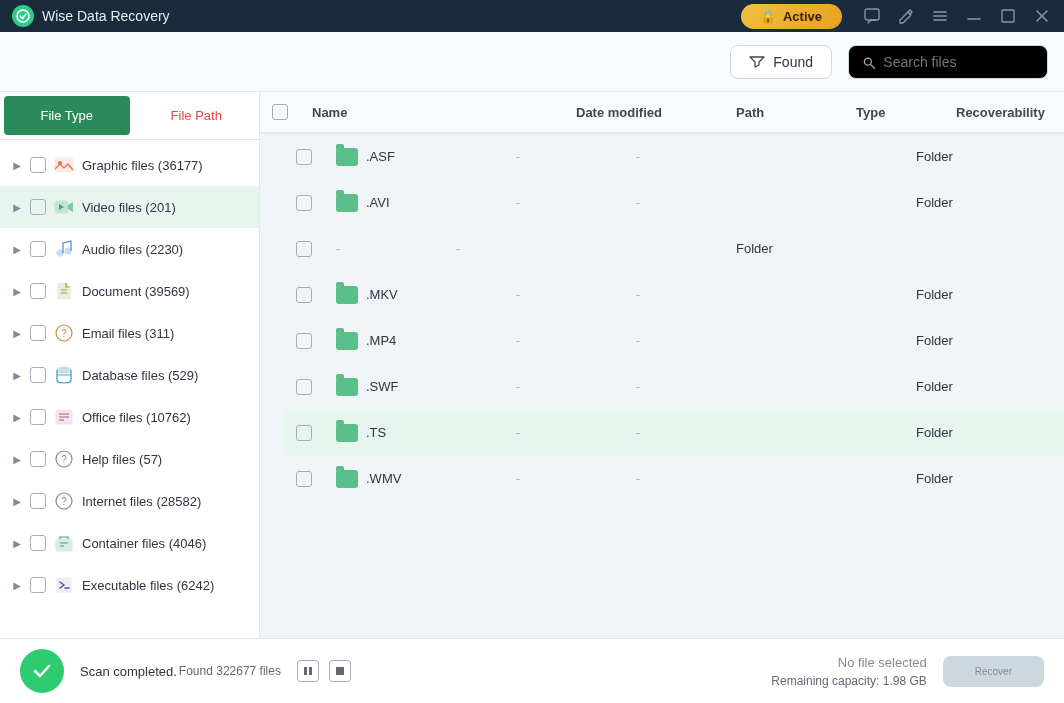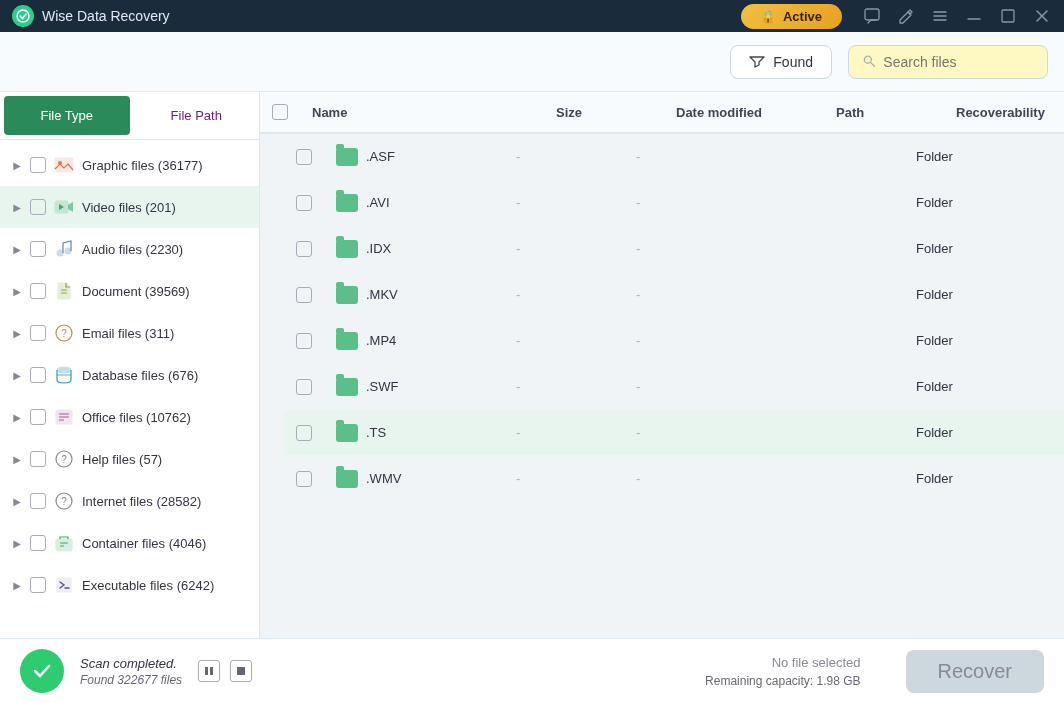--- a/index.html
+++ b/index.html
@@ -83,24 +83,24 @@
       background: white;
       color: #334;
       font-size: 14px;
       cursor: pointer;
       display: flex; align-items: center; gap: 8px;
     }
     .search-box {
       border: 1px solid #ccd8e0;
       border-radius: 8px;
       padding: 8px 14px;
-      background: #fef9c3;
+      background: #000000;
       color: #334;
       font-size: 14px;
-      display: flex; align-items: flex-start; gap: 8px;
+      display: flex; align-items: flex-end; gap: 8px;
       width: 200px;
     }
     .search-box input {
       border: none; outline: none; background: transparent;
       font-size: 14px; color: #888; width: 100%;
     }
 
     
     .main {
       display: flex;
@@ -122,21 +122,21 @@
       display: flex;
       border-bottom: 1px solid #dde8f0;
       flex-shrink: 0;
     }
     .sidebar-tab {
       flex: 1;
       padding: 12px 0;
       text-align: center;
       font-size: 13px;
       cursor: pointer;
-      color: #701a75;
+      color: #ef4444;
       background: white;
       border: none;
       font-weight: 500;
     }
     .sidebar-tab.active {
       color: white;
       background: #2a8a5a;
       border-radius: 4px;
       margin: 4px;
     }
@@ -268,38 +268,37 @@
     }
     .scan-complete-badge {
       width: 44px; height: 44px;
       background: #2ecc70;
       border-radius: 50%;
       display: flex; align-items: center; justify-content: center;
       color: white; font-size: 22px;
       flex-shrink: 0;
     }
     .scan-info {
-      display: flex; flex-direction: column; gap: 2px; font-style: italic;
+      display: flex; flex-direction: row; gap: 2px;
     }
     .scan-status-text { font-size: 13px; color: #334; font-weight: 500; }
     .scan-files-text { font-size: 12px; color: #667; }
     .statusbar-spacer { flex: 1; }
     .statusbar-right {
       display: flex; flex-direction: column; align-items: flex-end; gap: 4px;
     }
     .no-file-text { font-size: 13px; color: #889; }
     .capacity-text { font-size: 12px; color: #667; }
     .recover-btn {
       background: #ccd8dd;
       border: none; border-radius: 8px;
       padding: 10px 32px;
-      font-size: 20px; color: #889;
+      font-size: 10px; color: #889;
       cursor: not-allowed;
       font-weight: 500;
-      margin-left: 29px;
     }
 
     
     .scan-controls {
       display: flex; gap: 10px; align-items: center;
     }
     .scan-ctrl-btn {
       width: 22px; height: 22px;
       border: 1px solid #aab;
       border-radius: 3px;
@@ -463,21 +462,21 @@
       <div class="sidebar-item">
         <span class="sidebar-item-expand">▶</span>
         <div class="sidebar-item-check"></div>
         <div class="sidebar-item-icon">
           <svg width="20" height="20" viewBox="0 0 20 20">
               <ellipse cx="10" cy="5" rx="7" ry="3" fill="#3399bb" opacity="0.3" stroke="#3399bb" stroke-width="1.2"></ellipse>
               <path d="M3 5 L3 15 C3 16.7 6.1 18 10 18 C13.9 18 17 16.7 17 15 L17 5" stroke="#3399bb" stroke-width="1.2" fill="none"></path>
               <line x1="3" y1="10" x2="17" y2="10" stroke="#3399bb" stroke-width="0.8"></line>
             </svg>
         </div>
-        <span class="sidebar-item-label">Database files (676)</span>
+        <span class="sidebar-item-label">Database files (529)</span>
       </div>
 
       <div class="sidebar-item">
         <span class="sidebar-item-expand">▶</span>
         <div class="sidebar-item-check"></div>
         <div class="sidebar-item-icon">
           <svg width="20" height="20" viewBox="0 0 20 20">
               <rect x="2" y="3" width="16" height="14" rx="2" fill="#aa5599" opacity="0.15" stroke="#aa5599" stroke-width="1.2"></rect>
               <line x1="5" y1="7" x2="15" y2="7" stroke="#aa5599" stroke-width="1"></line>
               <line x1="5" y1="10" x2="15" y2="10" stroke="#aa5599" stroke-width="1"></line>
@@ -541,23 +540,23 @@
     </div>
   </div>
 
   <div class="filelist">
 
     <div class="filelist-header">
       <div class="filelist-header-cell col-check">
         <div style="width:16px;height:16px;border:1px solid #aab;border-radius:3px;"></div>
       </div>
       <div class="filelist-header-cell col-name">Name</div>
-      <div class="filelist-header-cell col-size">Size</div>
       <div class="filelist-header-cell col-date">Date modified</div>
       <div class="filelist-header-cell col-path">Path</div>
+      <div class="filelist-header-cell col-type">Type</div>
       <div class="filelist-header-cell col-recov">Recoverability</div>
     </div>
 
     <div class="filelist-body">
 
       <div class="file-row">
         <div class="col-check" style="display:flex;align-items:center;justify-content:center;">
             <div class="file-checkbox"></div>
           </div>
         <div class="file-cell col-name file-name-cell">
@@ -583,24 +582,20 @@
         <div class="file-cell col-date muted">-</div>
         <div class="file-cell col-path"></div>
         <div class="file-cell col-type">Folder</div>
         <div class="file-cell col-recov"></div>
       </div>
 
       <div class="file-row">
         <div class="col-check" style="display:flex;align-items:center;justify-content:center;">
             <div class="file-checkbox"></div>
           </div>
-        <div class="file-cell col-name file-name-cell">
-          <div class="file-folder-icon"></div>
-          <span>.IDX</span>
-        </div>
         <div class="file-cell col-size muted">-</div>
         <div class="file-cell col-date muted">-</div>
         <div class="file-cell col-path"></div>
         <div class="file-cell col-type">Folder</div>
         <div class="file-cell col-recov"></div>
       </div>
 
       <div class="file-row">
         <div class="col-check" style="display:flex;align-items:center;justify-content:center;">
             <div class="file-checkbox"></div>

